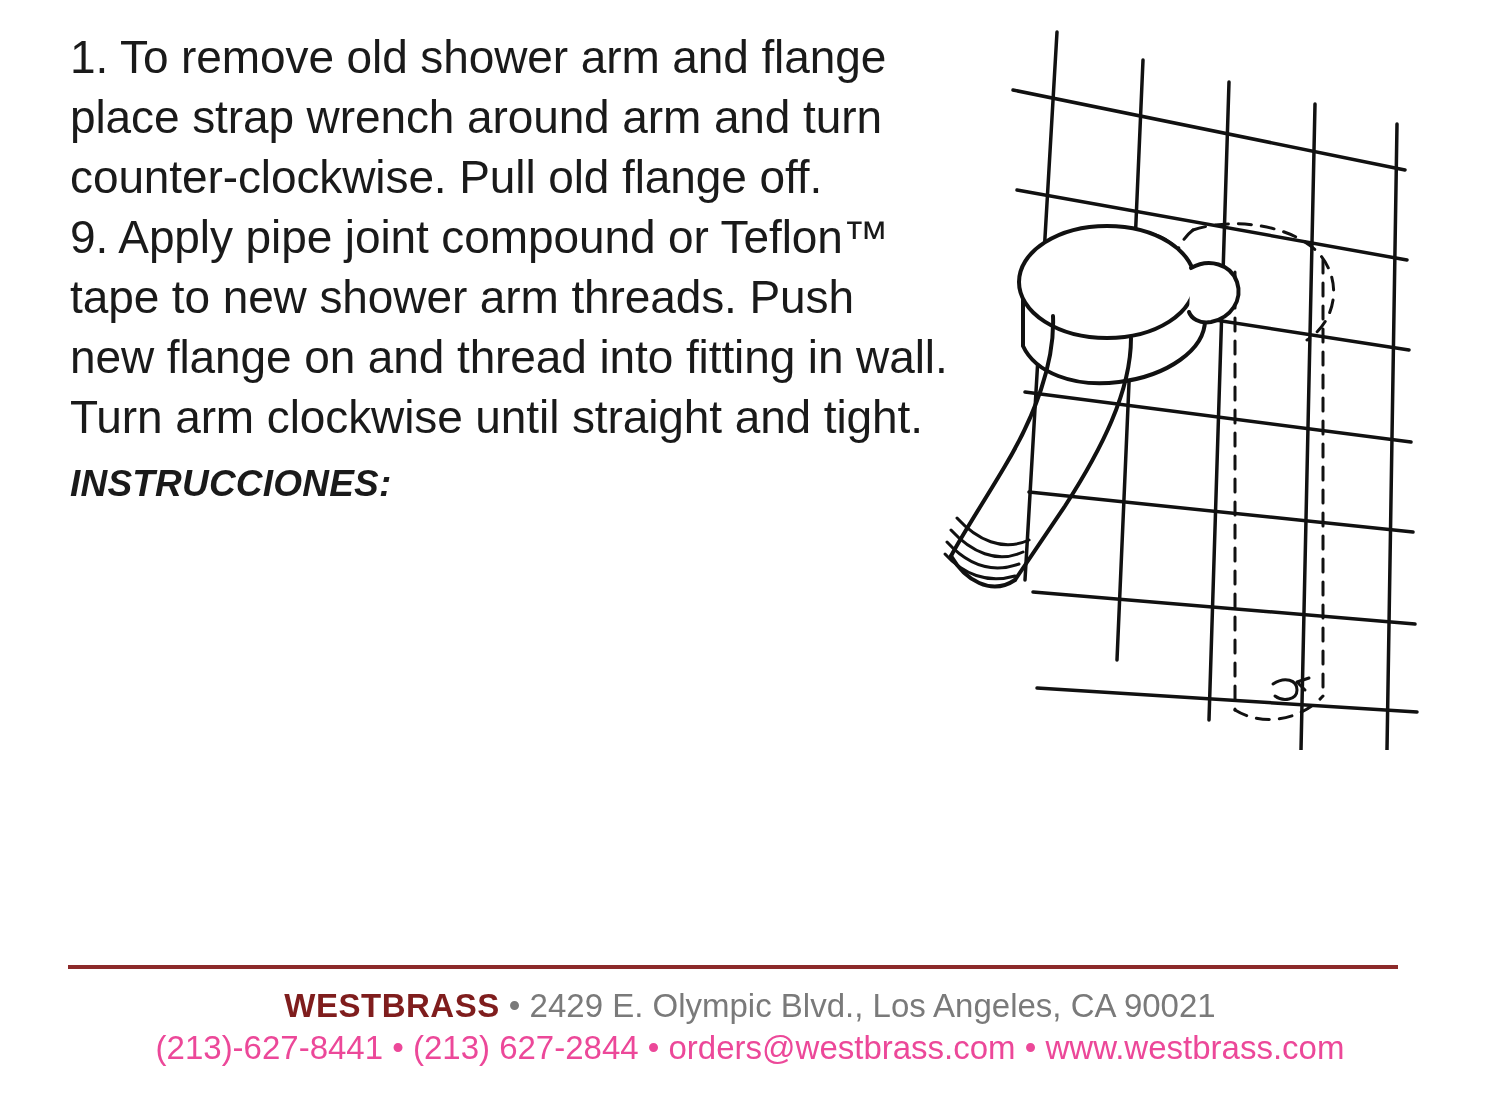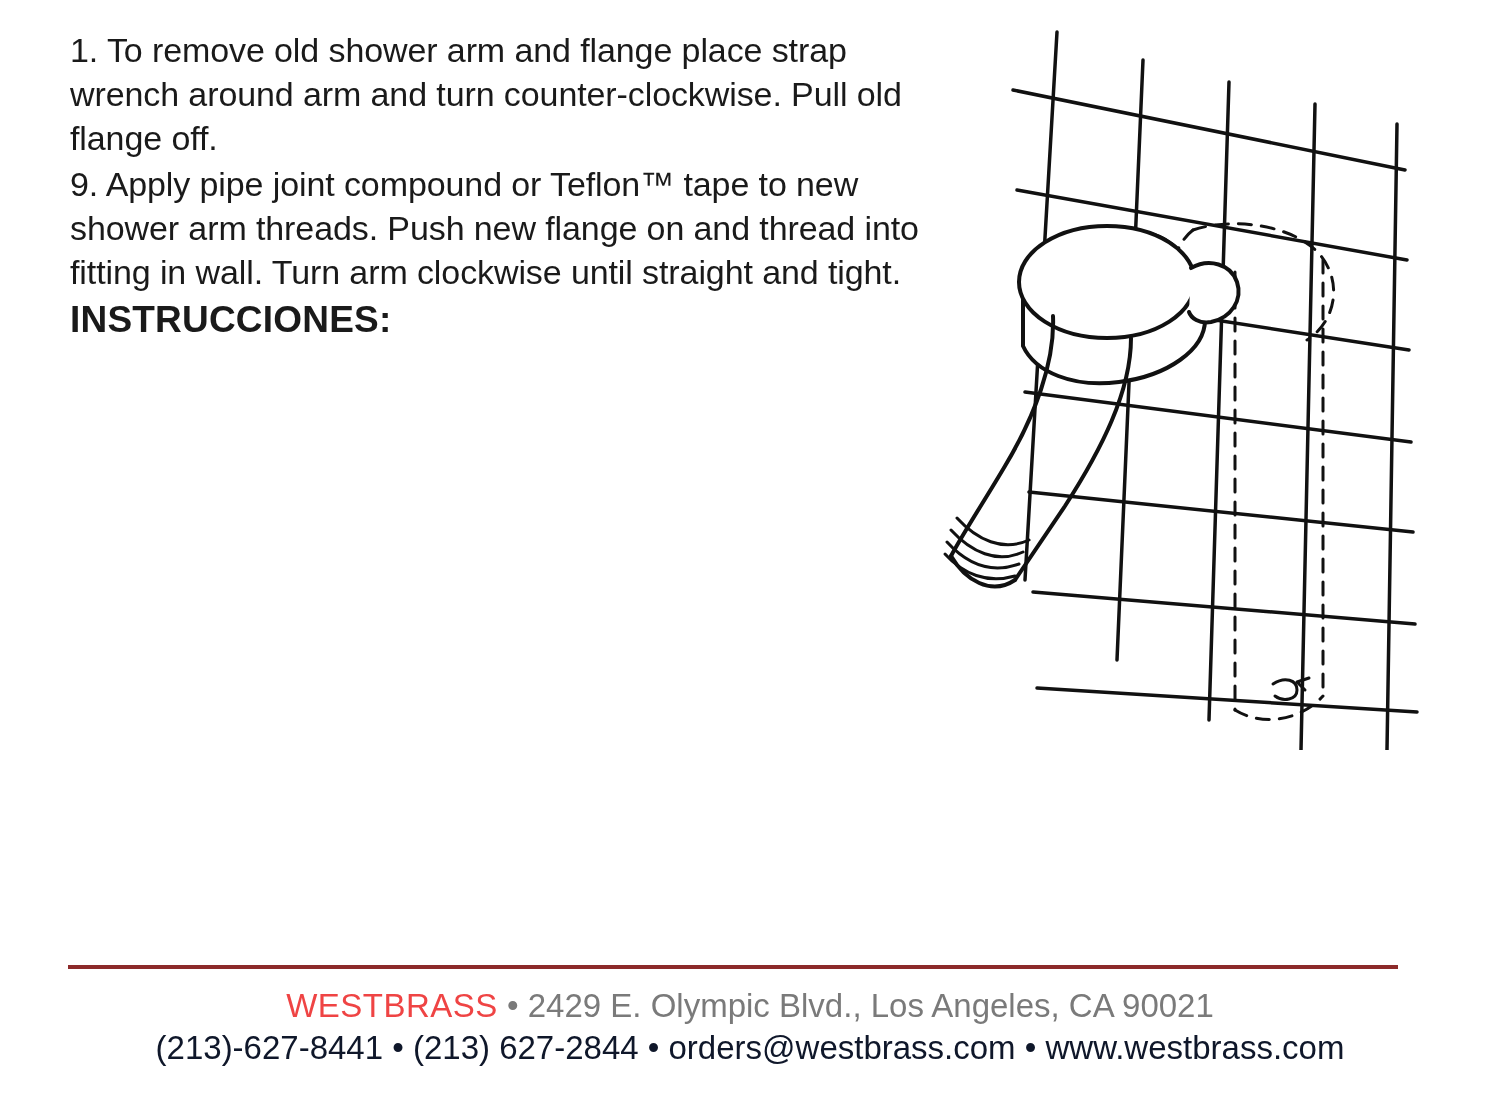--- a/index.html
+++ b/index.html
@@ -27,27 +27,28 @@
     width: 880px;
   }
   .heading {
     font-size: 37px;
     font-weight: bold;
     letter-spacing: 0.2px;
     margin: 0 0 2px 0;
     line-height: 1.18;
   }
   .para {
-    font-size: 34px;
+    font-size: 46px;
     line-height: 1.30;
     margin: 0 0 1px 0;
     letter-spacing: -0.1px;
   }
   .heading.second {
-    margin-top: 4px;
+    margin-top: 14px;
+    font-style: italic;
   }
   
   .footer-rule {
     position: absolute;
     left: 68px;
     top: 965px;
     width: 1330px;
     height: 4px;
     background: #8c2a2a;
   }
@@ -58,27 +59,27 @@
     width: 1500px;
     text-align: center;
   }
   .footer-line1 {
     font-size: 33px;
     color: #7a7a7a;
     line-height: 1.28;
     white-space: nowrap;
   }
   .brand {
-    color: #ef4444;
-    font-weight: normal;
+    color: #7f1d1d;
+    font-weight: bold;
     letter-spacing: 0.5px;
   }
   .footer-line2 {
     font-size: 33px;
-    color: #0f172a;
+    color: #ec4899;
     line-height: 1.28;
     white-space: nowrap;
   }
   
   .illustration {
     position: absolute;
     left: 905px;
     top: 20px;
     width: 520px;
     height: 730px;

